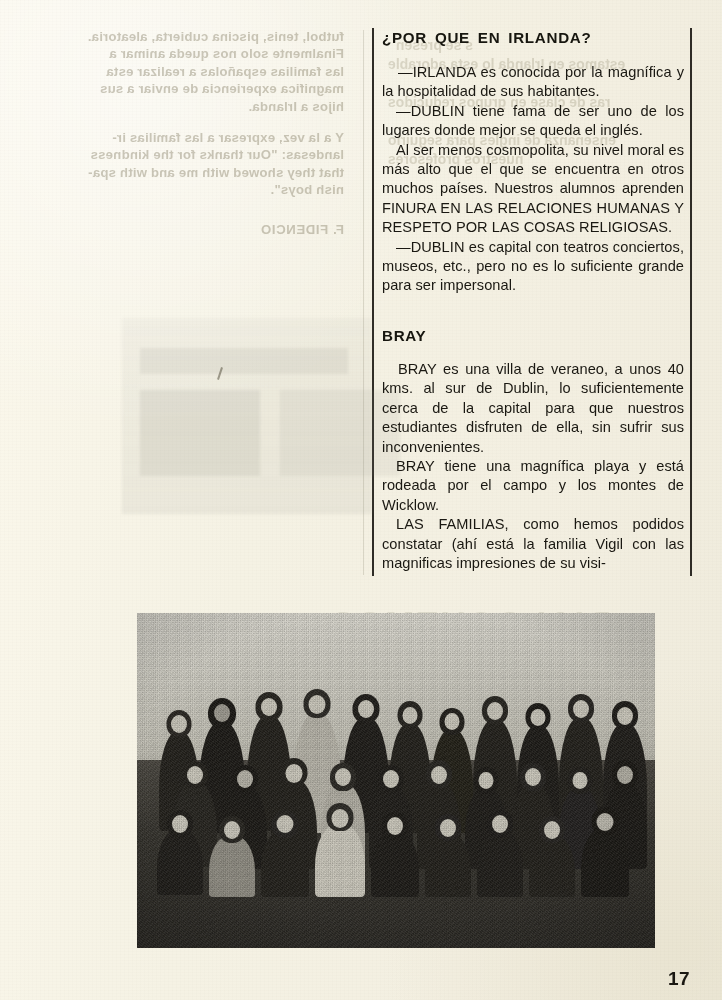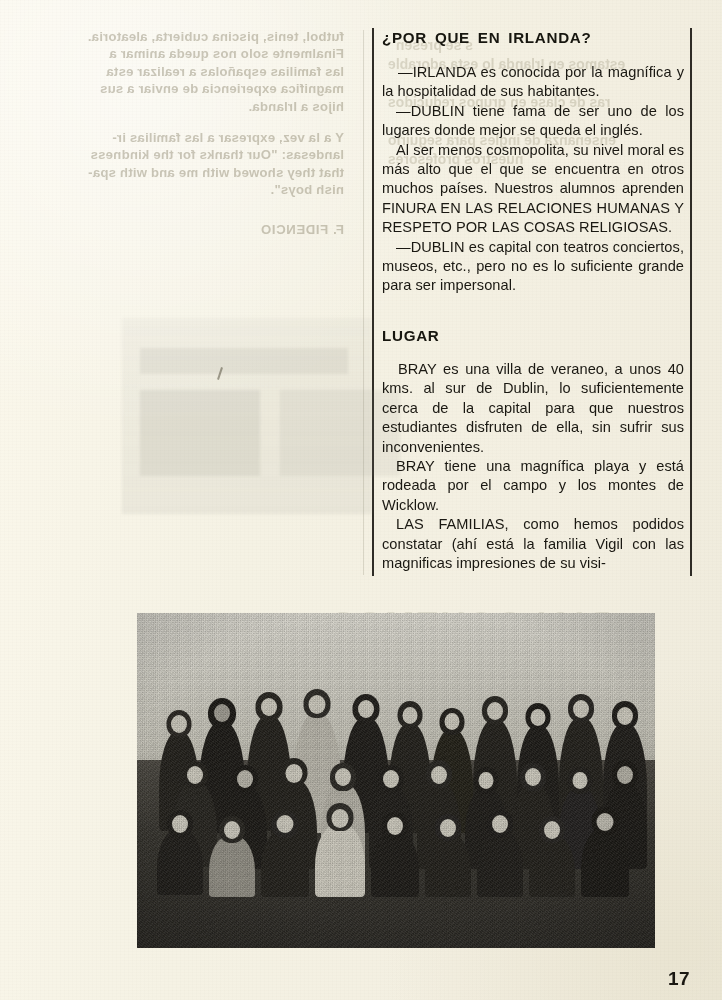--- a/index.html
+++ b/index.html
@@ -282,21 +282,21 @@
 
   <div id="article">
 
     <h2>¿POR QUE EN IRLANDA?</h2>
 
     <p>—IRLANDA es conocida por la magnífica y la hospitalidad de sus habitantes.</p>
     <p class="tight">—DUBLIN tiene fama de ser uno de los lugares donde mejor se queda el inglés.</p>
     <p class="tight">Al ser menos cosmopolita, su nivel moral es más alto que el que se encuentra en otros muchos países. Nuestros alumnos aprenden FINURA EN LAS RELACIONES HUMANAS Y RESPETO POR LAS COSAS RELIGIOSAS.</p>
     <p class="tight">—DUBLIN es capital con teatros conciertos, museos, etc., pero no es lo suficiente grande para ser impersonal.</p>
 
-    <h2 class="lugar">LUGAR</h2>
+    <h2 class="lugar">BRAY</h2>
 
     <p>BRAY es una villa de veraneo, a unos 40 kms. al sur de Dublin, lo suficientemente cerca de la capital para que nuestros estudiantes disfruten de ella, sin sufrir sus inconvenientes.</p>
     <p class="tight">BRAY tiene una magnífica playa y está rodeada por el campo y los montes de Wicklow.</p>
     <p class="tight">LAS FAMILIAS, como hemos podidos constatar (ahí está la familia Vigil con las magnificas impresiones de su visi-</p>
 
   </div>
 
   <div id="ghost-dialoguemos">DIALOGUEMOS</div>
 
   <div id="photo-frame">

